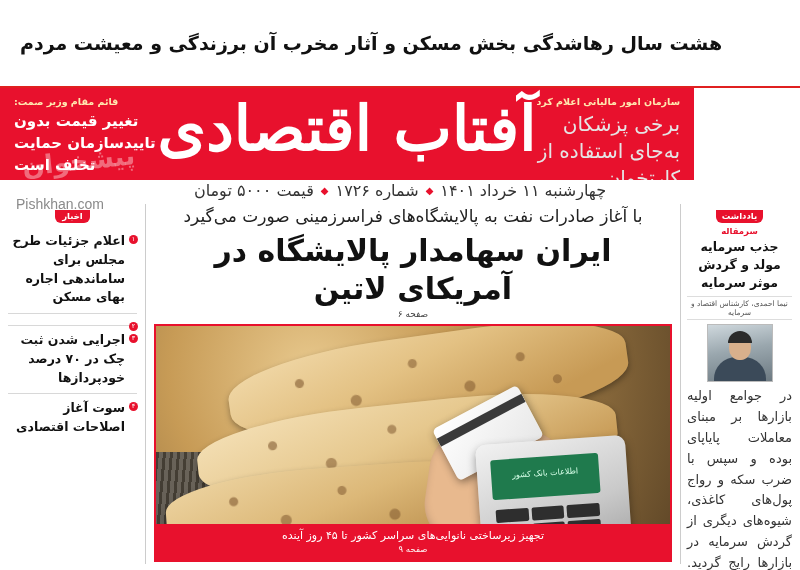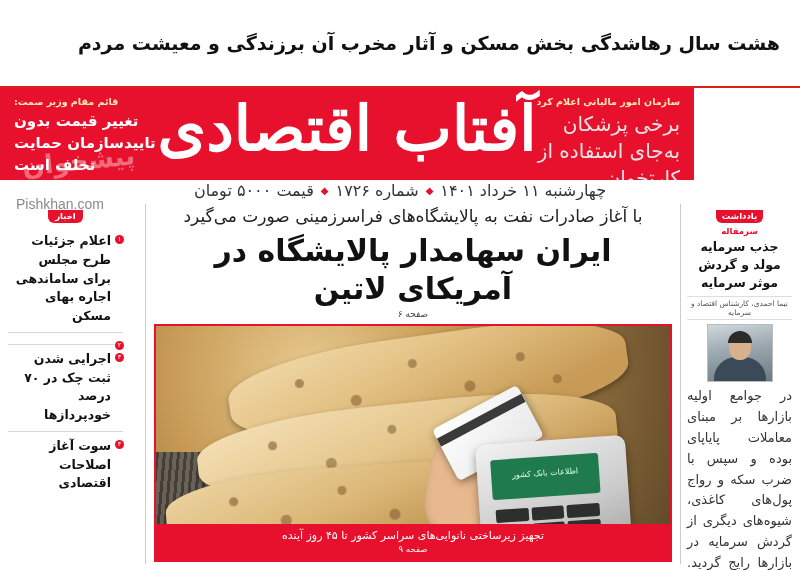--- a/index.html
+++ b/index.html
@@ -20,21 +20,21 @@
   .top-banner {
     position: absolute;
     left: 0; top: 0;
     width: 800px;
     height: 88px;
     background: #ffffff;
     border-bottom: 2px solid #e02020;
     box-sizing: border-box;
     display: flex;
     align-items: center;
-    justify-content: flex-start;
+    justify-content: flex-end;
   }
   .top-banner-text {
     font-size: 19px;
     font-weight: bold;
     color: #111111;
     text-align: center;
     line-height: 1.5;
     padding: 0 20px;
     direction: rtl;
   }
@@ -173,21 +173,21 @@
     flex: 1 1 auto;
     padding: 0 8px;
     box-sizing: border-box;
     direction: rtl;
   }
   .col-left {
     width: 138px;
     flex: 0 0 138px;
     direction: rtl;
     border-right: 1px solid #cccccc;
-    padding-right: 22px;
+    padding-right: 8px;
     box-sizing: border-box;
   }
 
   
   .side-tag {
     display: inline-block;
     background: #e8112d;
     color: #ffffff;
     font-size: 8.5px;
     padding: 1px 6px 2px 6px;

